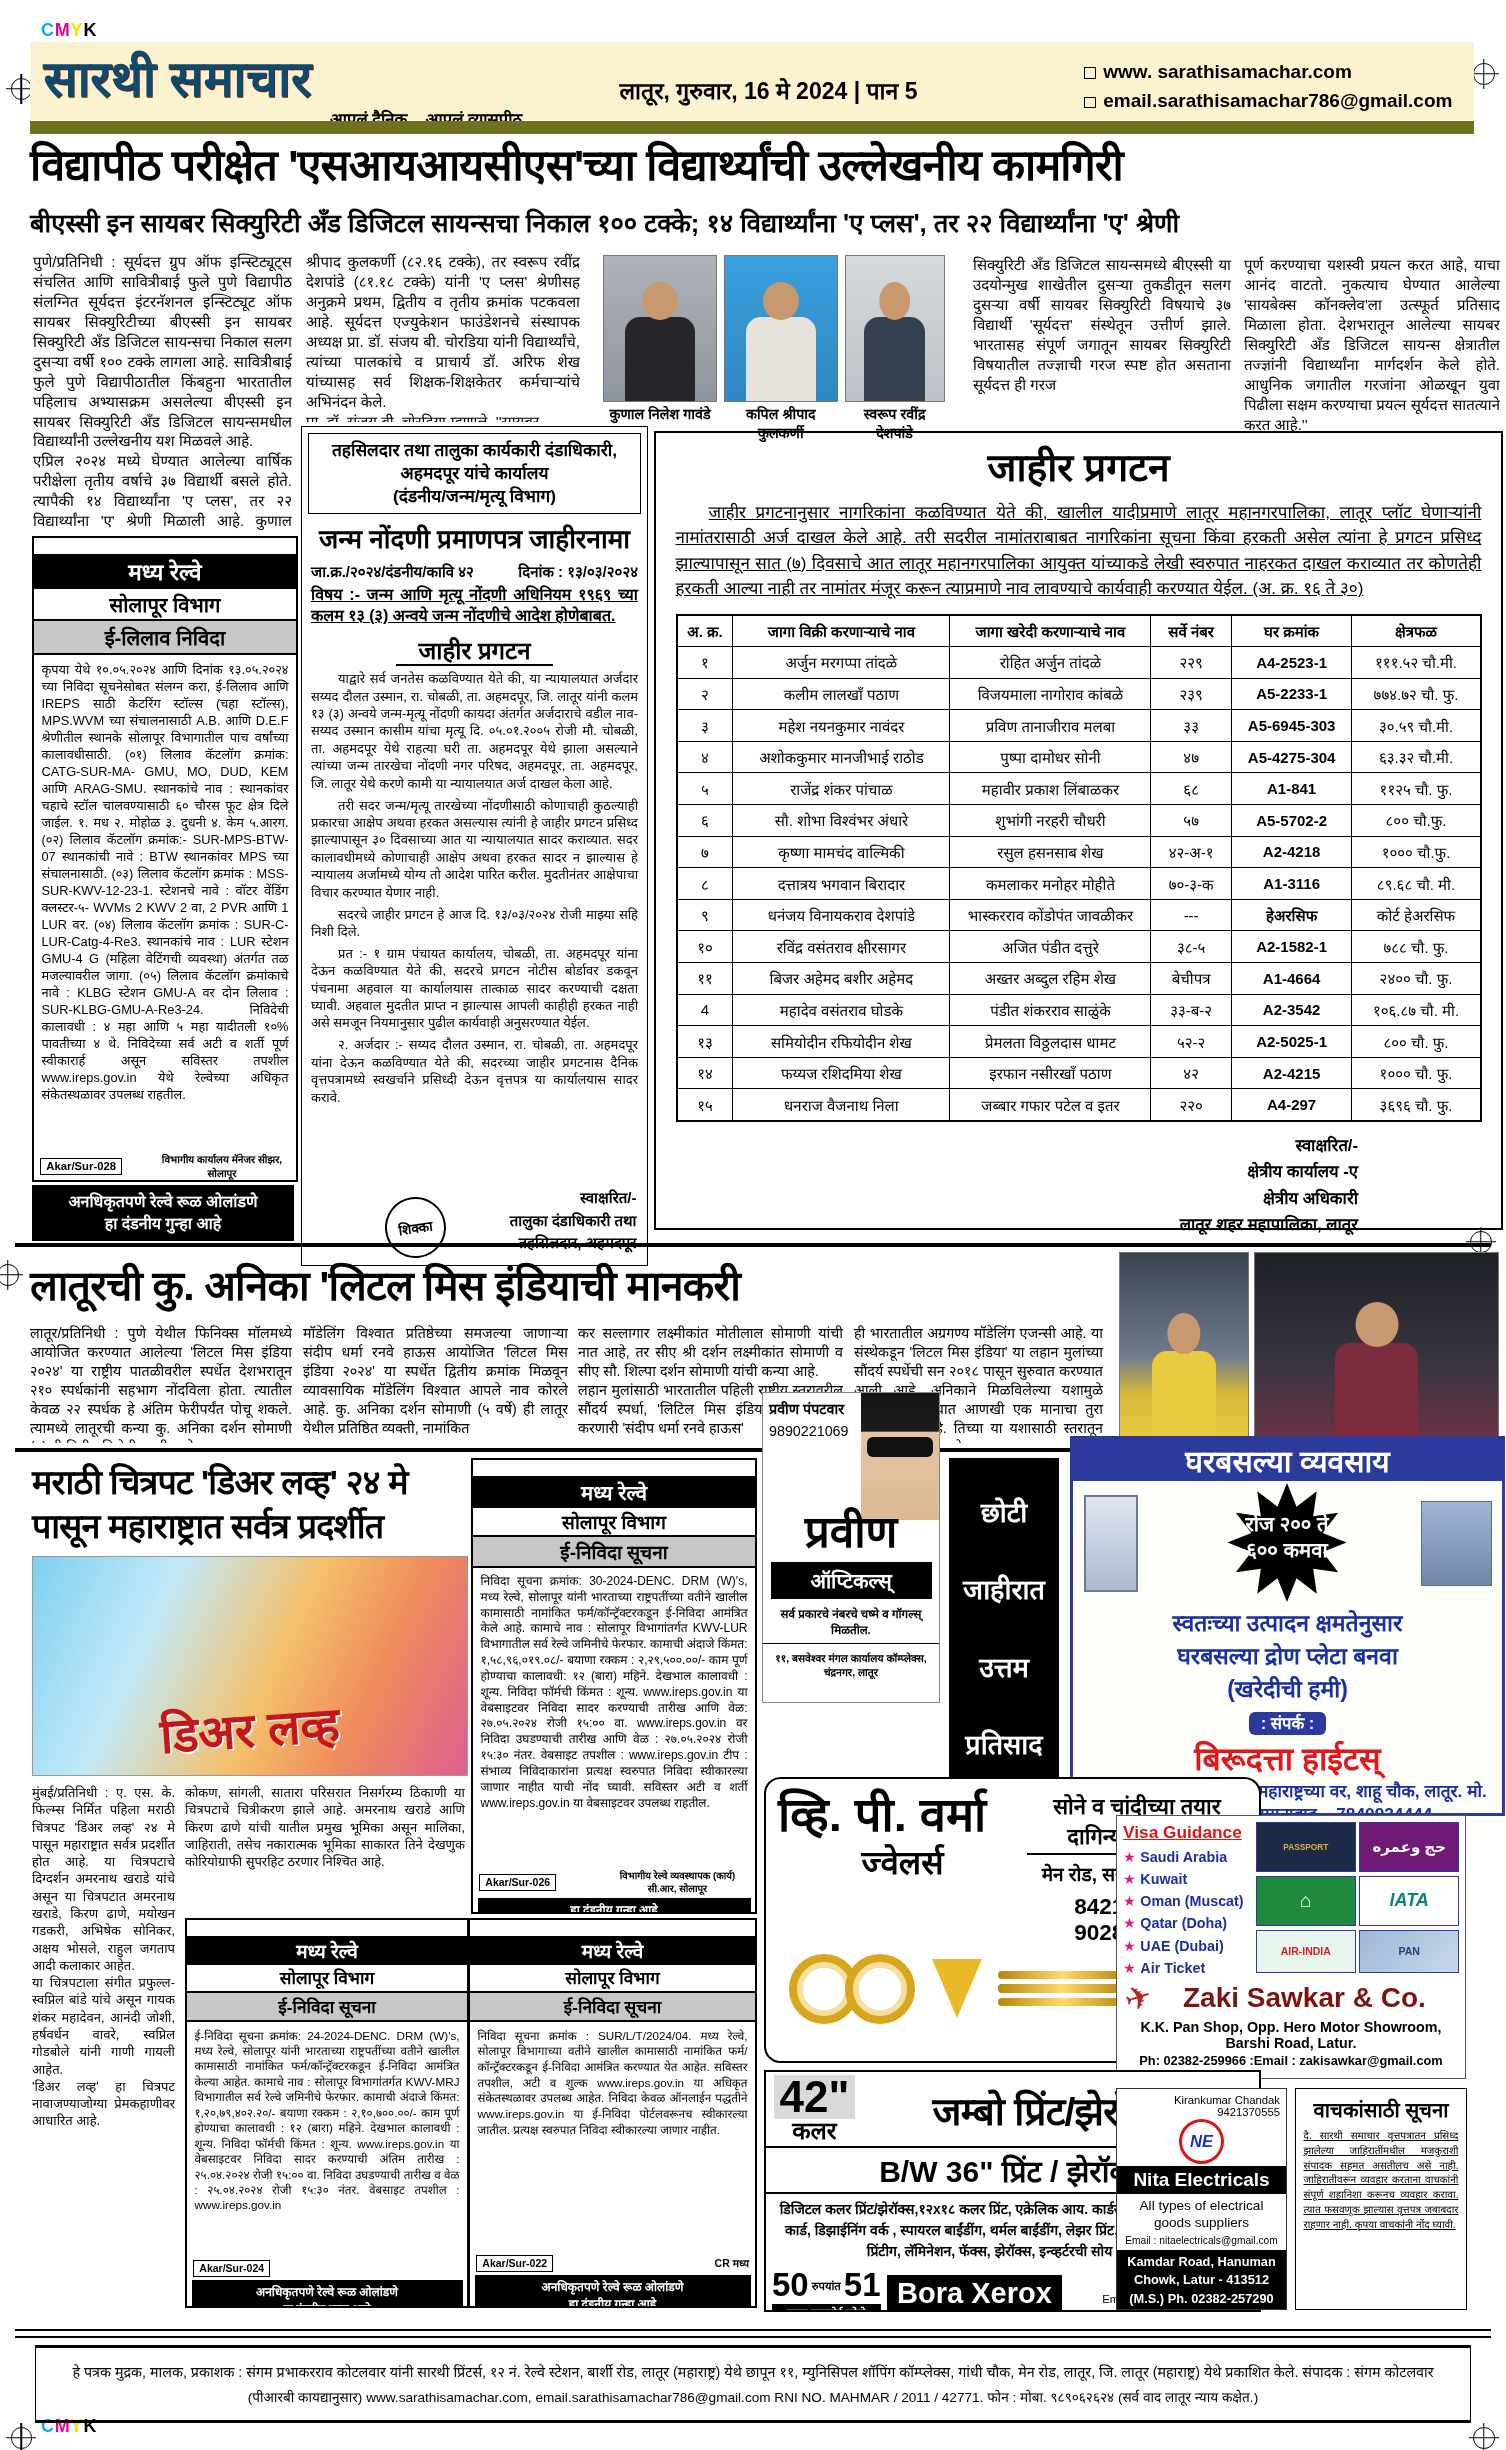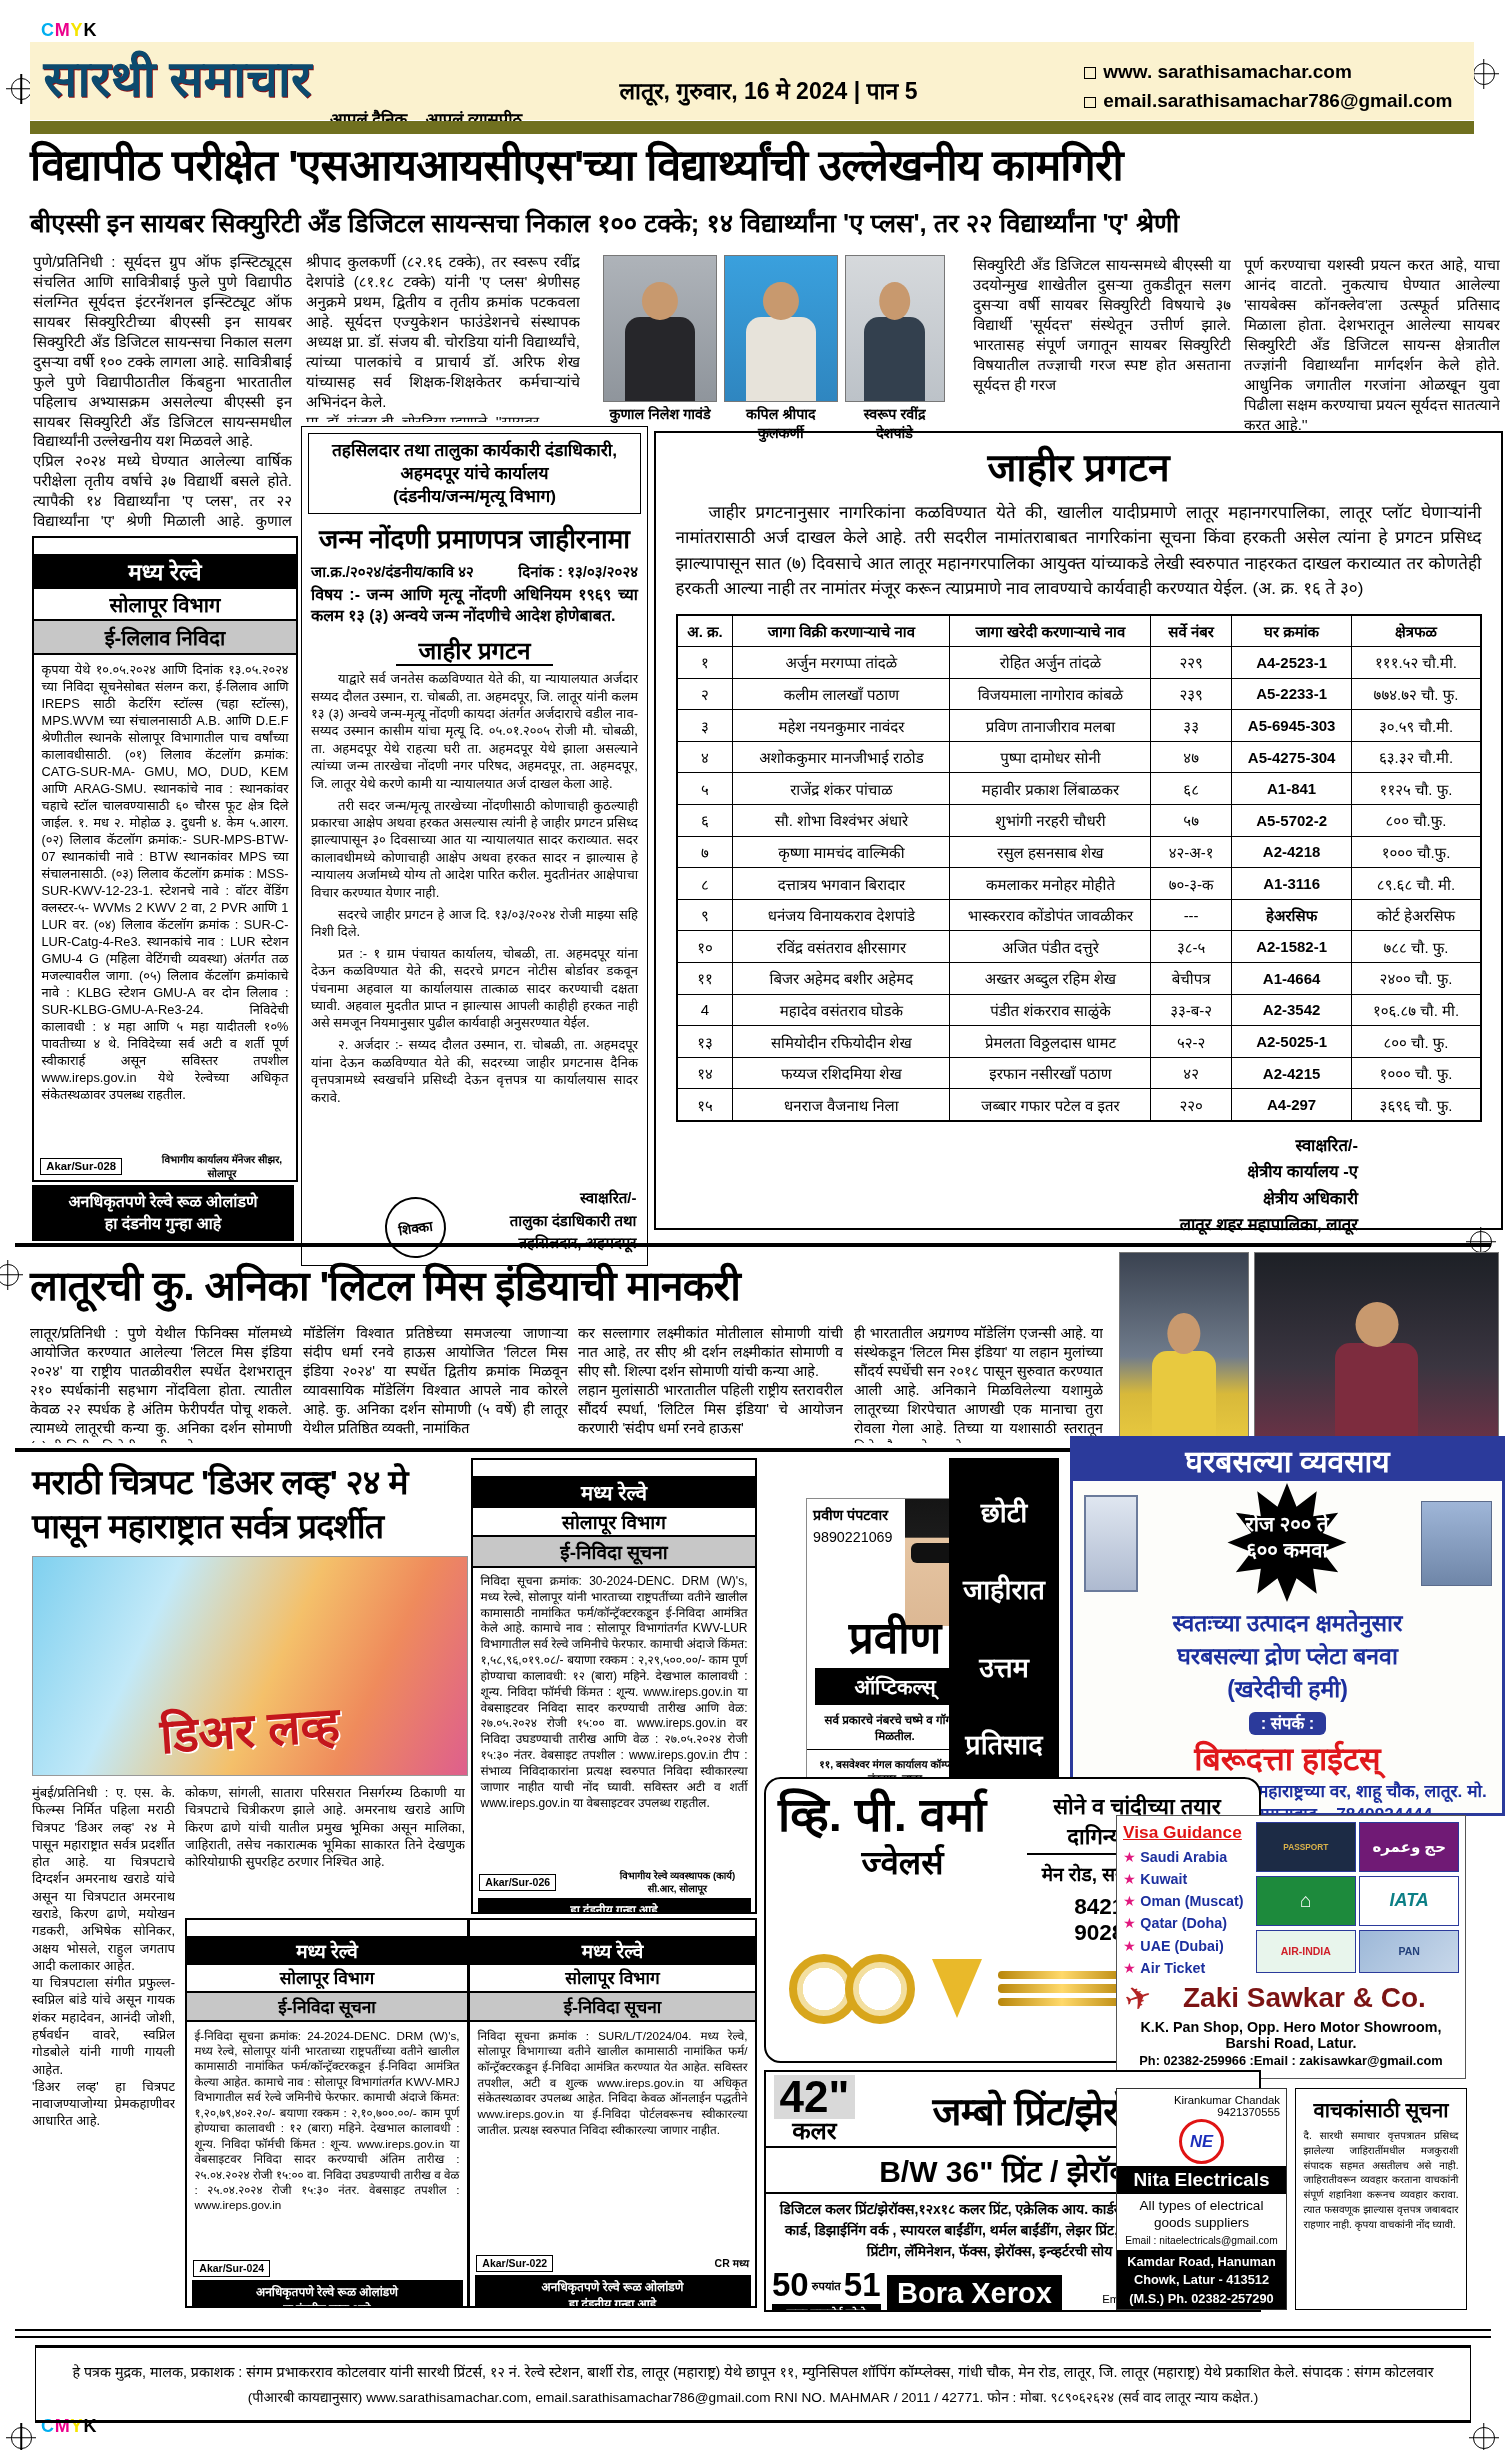--- a/index.html
+++ b/index.html
@@ -1,20 +1,20 @@
 <!DOCTYPE html>
 <html style="font-size:12px"><head>
 <meta charset="utf-8">
 <style>
   html,body{margin:0;padding:0;background:#9a9a9a;}
   .page{position:relative;width:1506px;height:2450px;background:#ffffff;overflow:hidden;
         font-family:"Liberation Sans","DejaVu Sans",sans-serif;color:#000;}
   .abs{position:absolute;}
   .b{font-weight:bold;}
-  .j{text-align:justify;}
+  .j{text-align:justify;text-decoration:underline;}
   .c{text-align:center;}
   .clip{overflow:hidden;}
   .pre{white-space:pre-line;}
   .latin{font-family:"Liberation Sans","DejaVu Sans",sans-serif;}
 
   
   .reg{position:absolute;width:19.6px;height:19.6px;border:1.5px solid #000;border-radius:50%;}
   .reg:before{content:'';position:absolute;left:50%;top:-5.3px;bottom:-5.3px;width:1.5px;background:#000;transform:translateX(-50%);}
   .reg:after{content:'';position:absolute;top:50%;left:-5.3px;right:-5.3px;height:1.5px;background:#000;transform:translateY(-50%);}
   .cmyk{position:absolute;font-size:18px;font-weight:bold;letter-spacing:0.8px;}
@@ -397,21 +397,21 @@
     <div class="railfoot">
       <span class="akar" style="font-size:10.5px;">Akar/Sur-022</span>
       <span class="b" style="font-size:10.5px;">CR मध्य</span>
     </div>
     <div class="warn" style="height:42px;font-size:12px;margin:0 4.5px;">
       <span>अनधिकृतपणे रेल्वे रूळ ओलांडणे</span>
       <span>हा दंडनीय गुन्हा आहे</span>
     </div>
   </div>
 
-  <div class="abs praveen" style="left:762px;top:1498px;width:176px;height:309px;margin-left:44px;">
+  <div class="abs praveen" style="left:762px;top:1392px;width:176px;height:309px;">
     <div style="display:flex;">
       <div style="flex:1;padding:6px 0 0 6px;">
         <div class="b" style="font-size:14.3px;">प्रवीण पंपटवार</div>
         <div style="font-size:14.3px;margin-top:4.5px;">9890221069</div>
       </div>
       <div style="width:78px;height:127px;background:linear-gradient(180deg,#151515 0%,#1b1b1b 30%,#e6c5a2 31%,#dcb894 100%);position:relative;">
         <div style="position:absolute;top:44px;left:6px;right:6px;height:19.6px;background:#111;border-radius:6px;"></div>
       </div>
     </div>
     <div class="b" style="font-size:44px;text-align:center;margin-top:-19.6px;position:relative;">प्रवीण</div>

